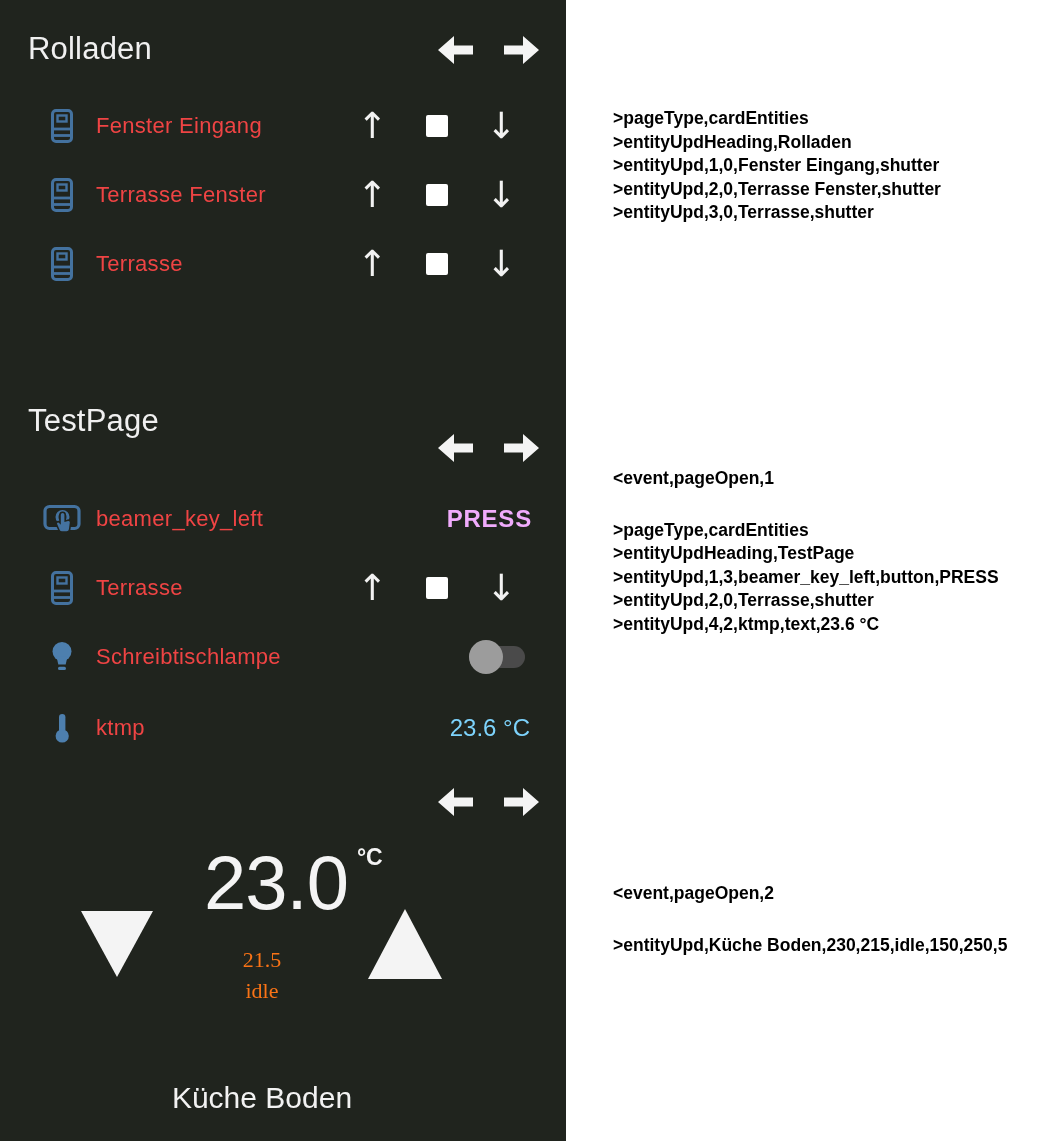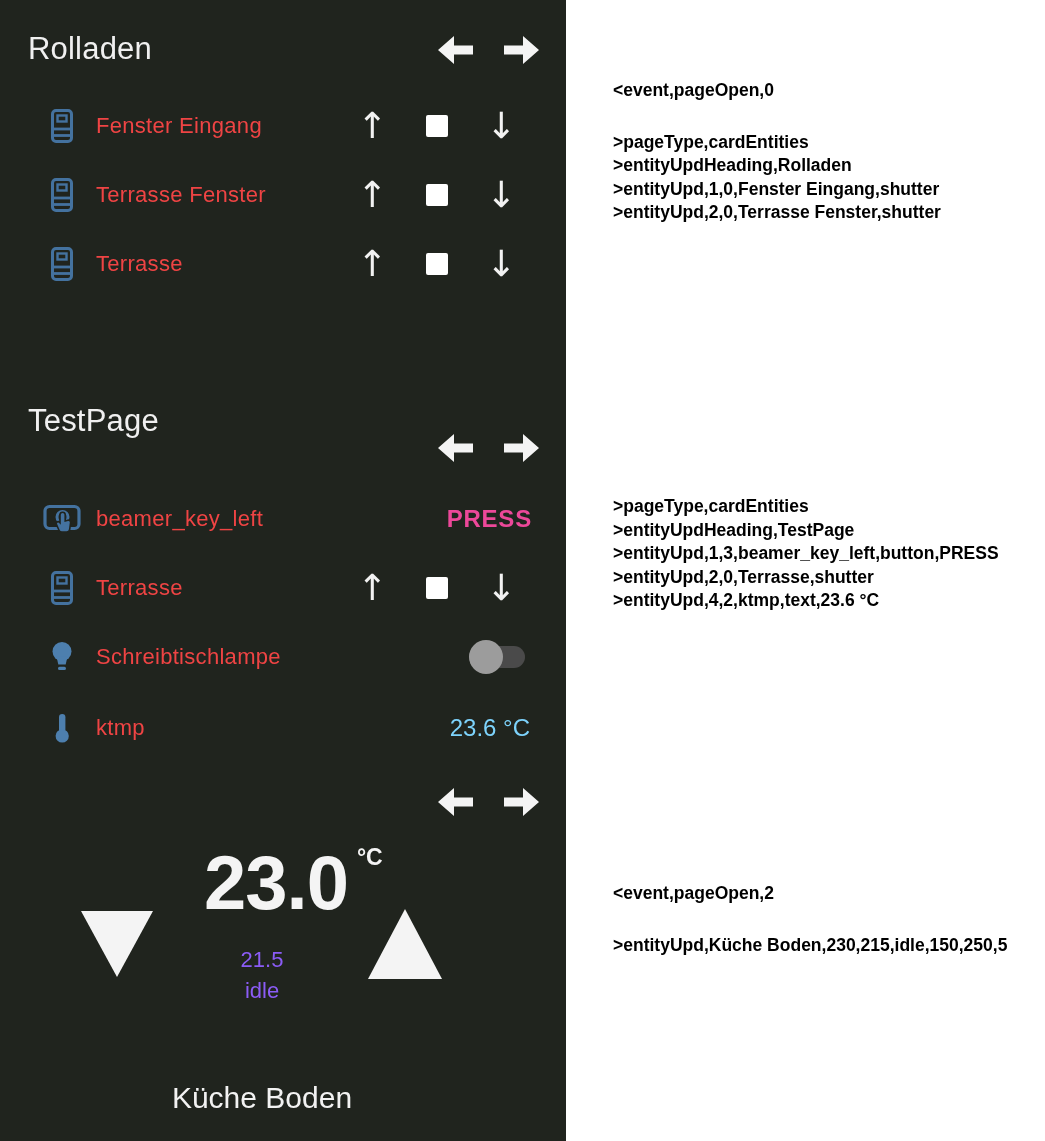--- a/index.html
+++ b/index.html
@@ -44,21 +44,21 @@
   }
   .udarrow {
     font-family:"DejaVu Sans", sans-serif; font-size:36px; line-height:36px;
     color:#f2f2f2; width:30px; text-align:center; cursor:pointer;
   }
   .stop-square {
     width:22px; height:22px; background:#ffffff; border-radius:2px; cursor:pointer;
   }
   .press-label {
     position:absolute; right:34px; top:50%; transform:translateY(-50%);
-    font-size:24px; font-weight:600; color:#ec4899; letter-spacing:0.8px;
+    font-size:24px; font-weight:600; color:#f0abfc; letter-spacing:0.8px;
     cursor:pointer;
   }
   .entity-value {
     position:absolute; right:36px; top:50%; transform:translateY(-50%);
     font-size:24px; color:#7dd3fc; white-space:nowrap;
   }
   .toggle {
     position:absolute; right:41px; top:50%; transform:translateY(-50%);
     width:56px; height:34px; cursor:pointer;
   }
@@ -67,40 +67,40 @@
     border-radius:11px; background:#4a4a4a;
   }
   .toggle .knob {
     position:absolute; left:0; top:0; width:34px; height:34px;
     border-radius:50%; background:#9c9c9c;
   }
 
   
   .thermo-temp { position:absolute; left:204px; top:845px; white-space:nowrap; }
   .temp-value {
-    font-size:76px; font-weight:700; color:#f4f4f4; line-height:1;
+    font-size:76px; font-weight:400; color:#f4f4f4; line-height:1;
     letter-spacing:-1px;
   }
   .temp-unit {
     font-size:23px; font-weight:700; color:#f4f4f4;
     position:relative; top:-44px; margin-left:9px;
   }
   .tri-down {
     position:absolute; left:81px; top:911px; width:0; height:0; cursor:pointer;
     border-left:36px solid transparent; border-right:36px solid transparent;
     border-top:66px solid #f4f4f4;
   }
   .tri-up {
     position:absolute; left:368px; top:909px; width:0; height:0; cursor:pointer;
     border-left:37px solid transparent; border-right:37px solid transparent;
     border-bottom:70px solid #f4f4f4;
   }
   .thermo-sub {
     position:absolute; left:132px; width:260px; text-align:center;
-    font-size:22px; color:#8b5cf6; line-height:28px;
+    font-size:22px; color:#f97316; line-height:28px;font-family:Liberation Serif, serif;
   }
   .thermo-name {
     position:absolute; left:62px; top:1079px; width:400px; text-align:center;
     font-size:30px; color:#f2f2f2; line-height:38px;
   }
 
   
   .proto-block {
     position:absolute; left:613px; color:#000000;
     font-size:17.5px; font-weight:700; line-height:23.5px;
@@ -274,30 +274,31 @@
       <span class="tri-down"></span>
       <span class="tri-up"></span>
 
       <div class="thermo-sub" style="top:946px">21.5</div>
       <div class="thermo-sub" style="top:977px">idle</div>
       <div class="thermo-name">Küche Boden</div>
     </div>
   </div>
 
   <div class="proto-block" style="top:79px">
-    <div>&lt;event,pageOpen,0</div>
     <div class="proto-body">
       <div>&gt;pageType,cardEntities</div>
       <div>&gt;entityUpdHeading,Rolladen</div>
       <div>&gt;entityUpd,1,0,Fenster Eingang,shutter</div>
       <div>&gt;entityUpd,2,0,Terrasse Fenster,shutter</div>
+      <div>&gt;entityUpd,3,0,Terrasse,shutter</div>
     </div>
   </div>
 
   <div class="proto-block" style="top:467px">
+    <div>&lt;event,pageOpen,1</div>
     <div class="proto-body">
       <div>&gt;pageType,cardEntities</div>
       <div>&gt;entityUpdHeading,TestPage</div>
       <div>&gt;entityUpd,1,3,beamer_key_left,button,PRESS</div>
       <div>&gt;entityUpd,2,0,Terrasse,shutter</div>
       <div>&gt;entityUpd,4,2,ktmp,text,23.6 °C</div>
     </div>
   </div>
 
   <div class="proto-block" style="top:882px">

